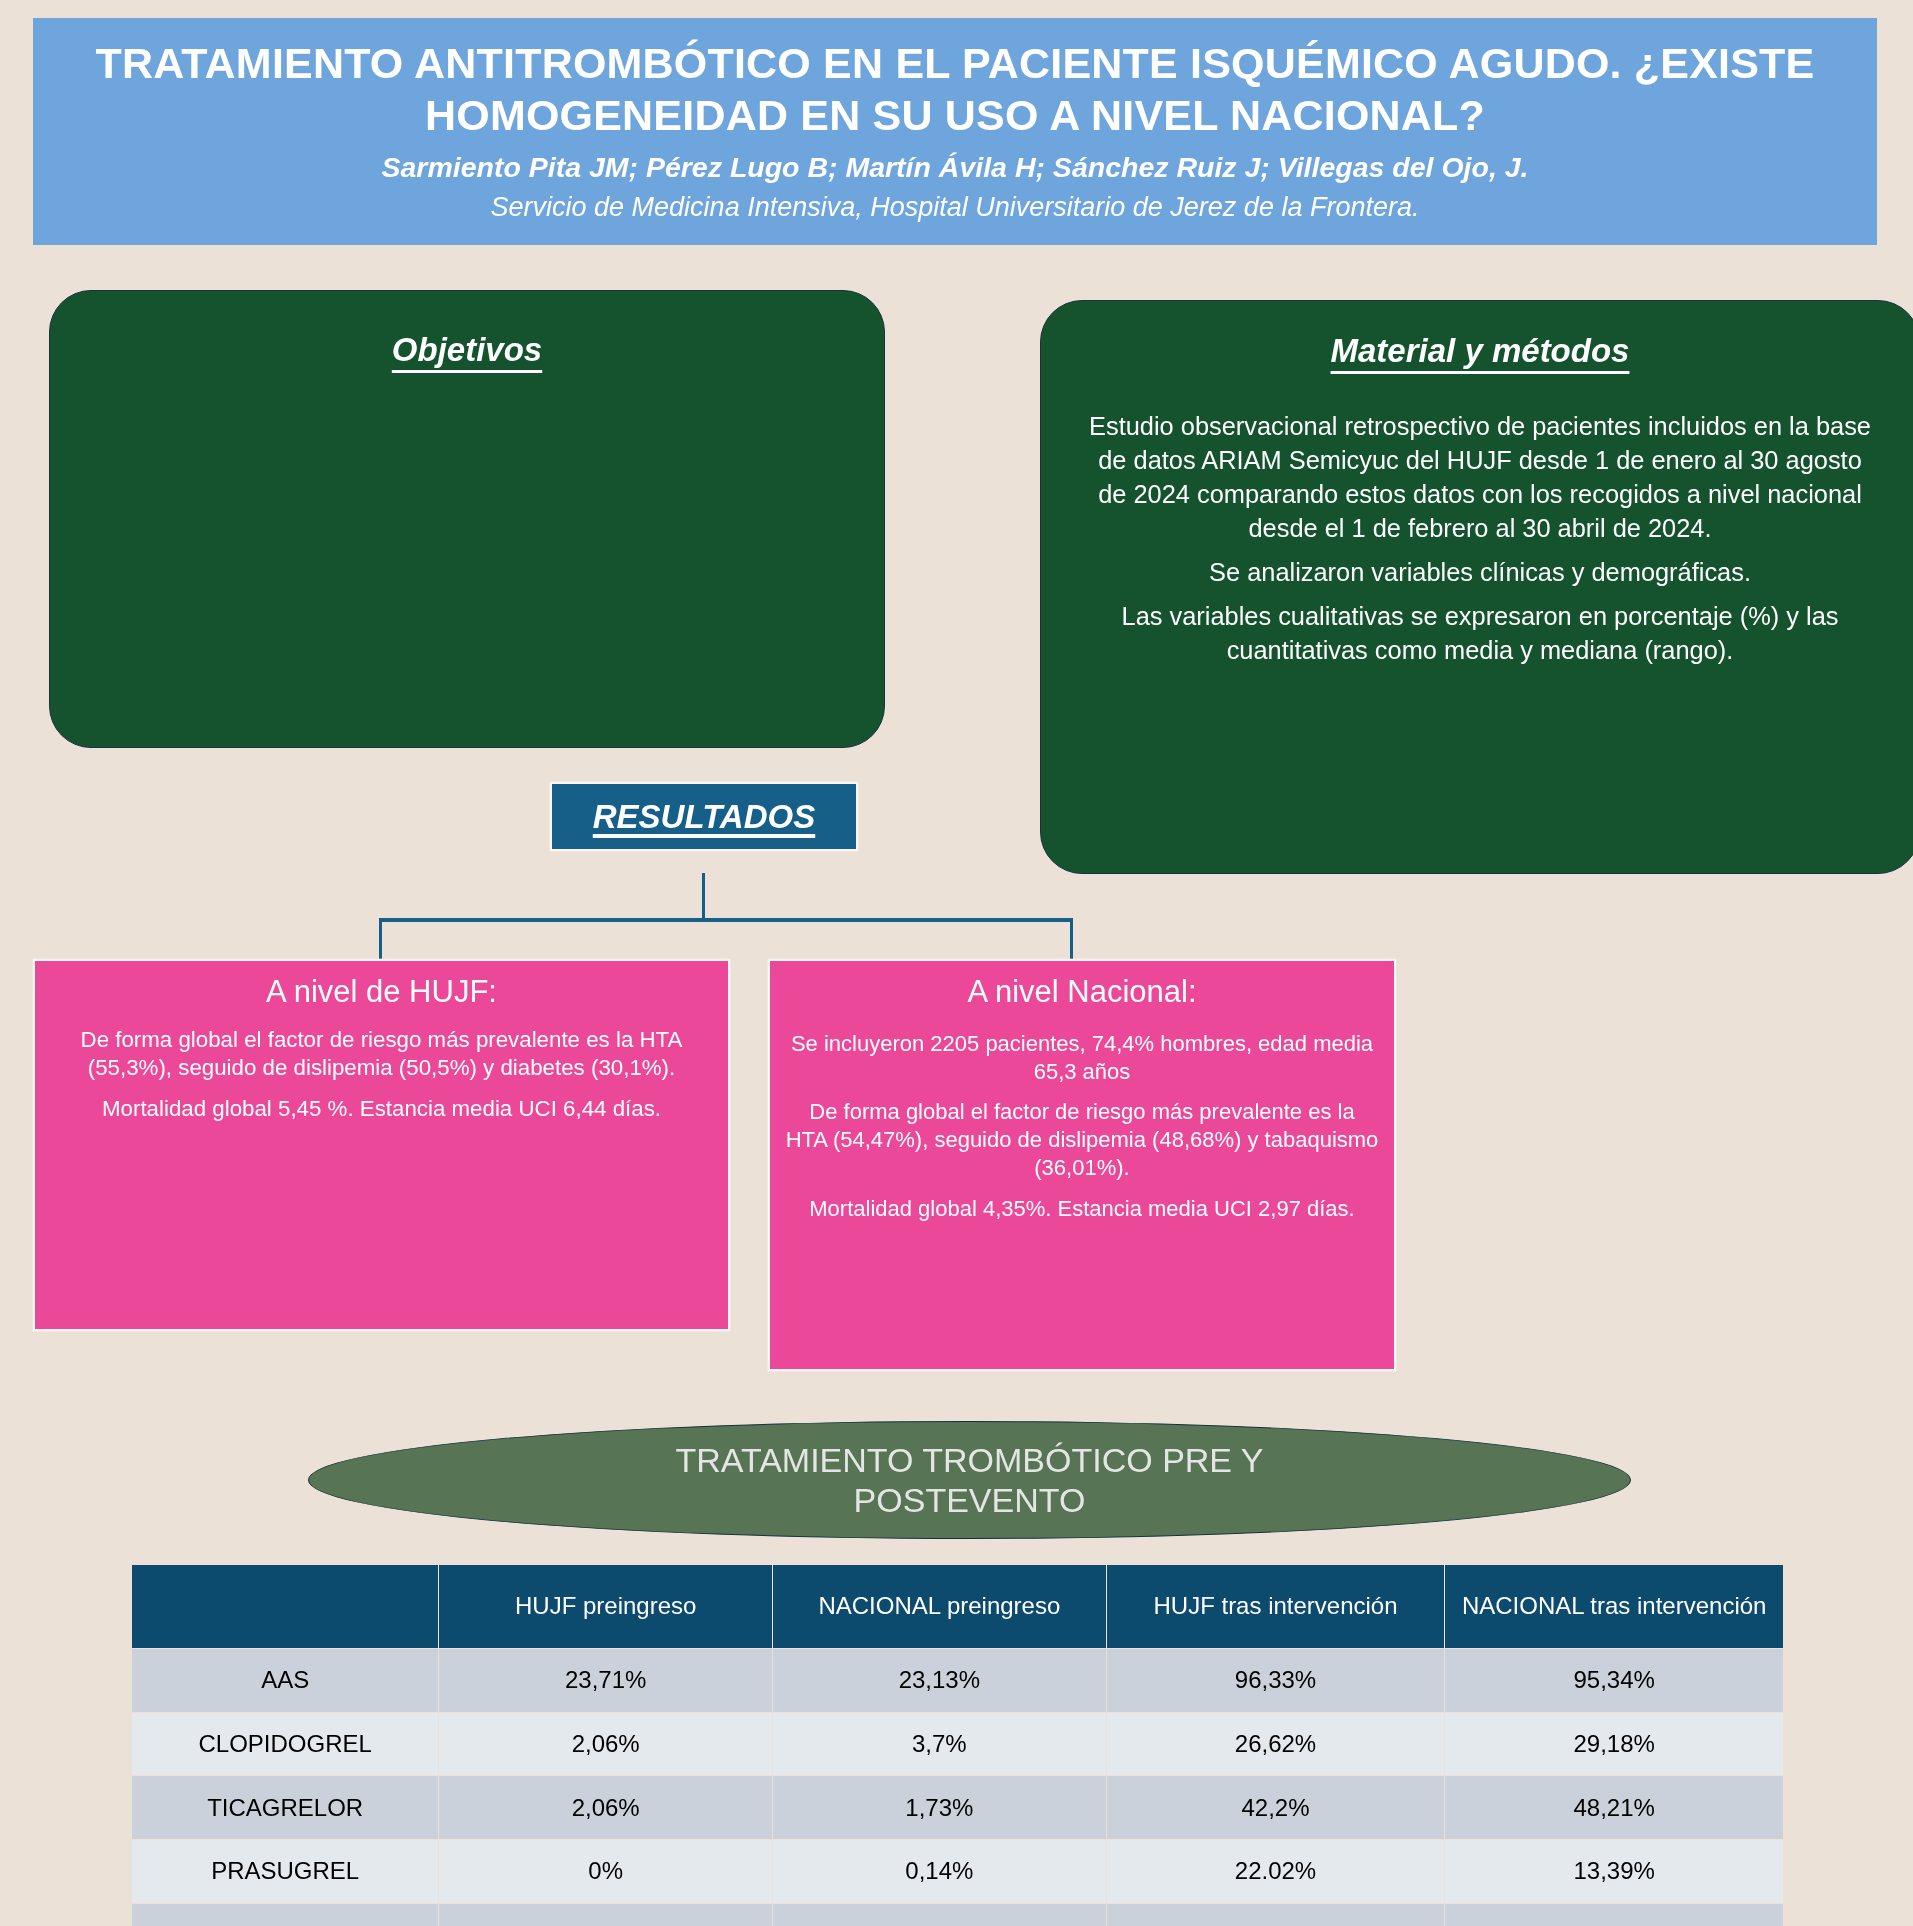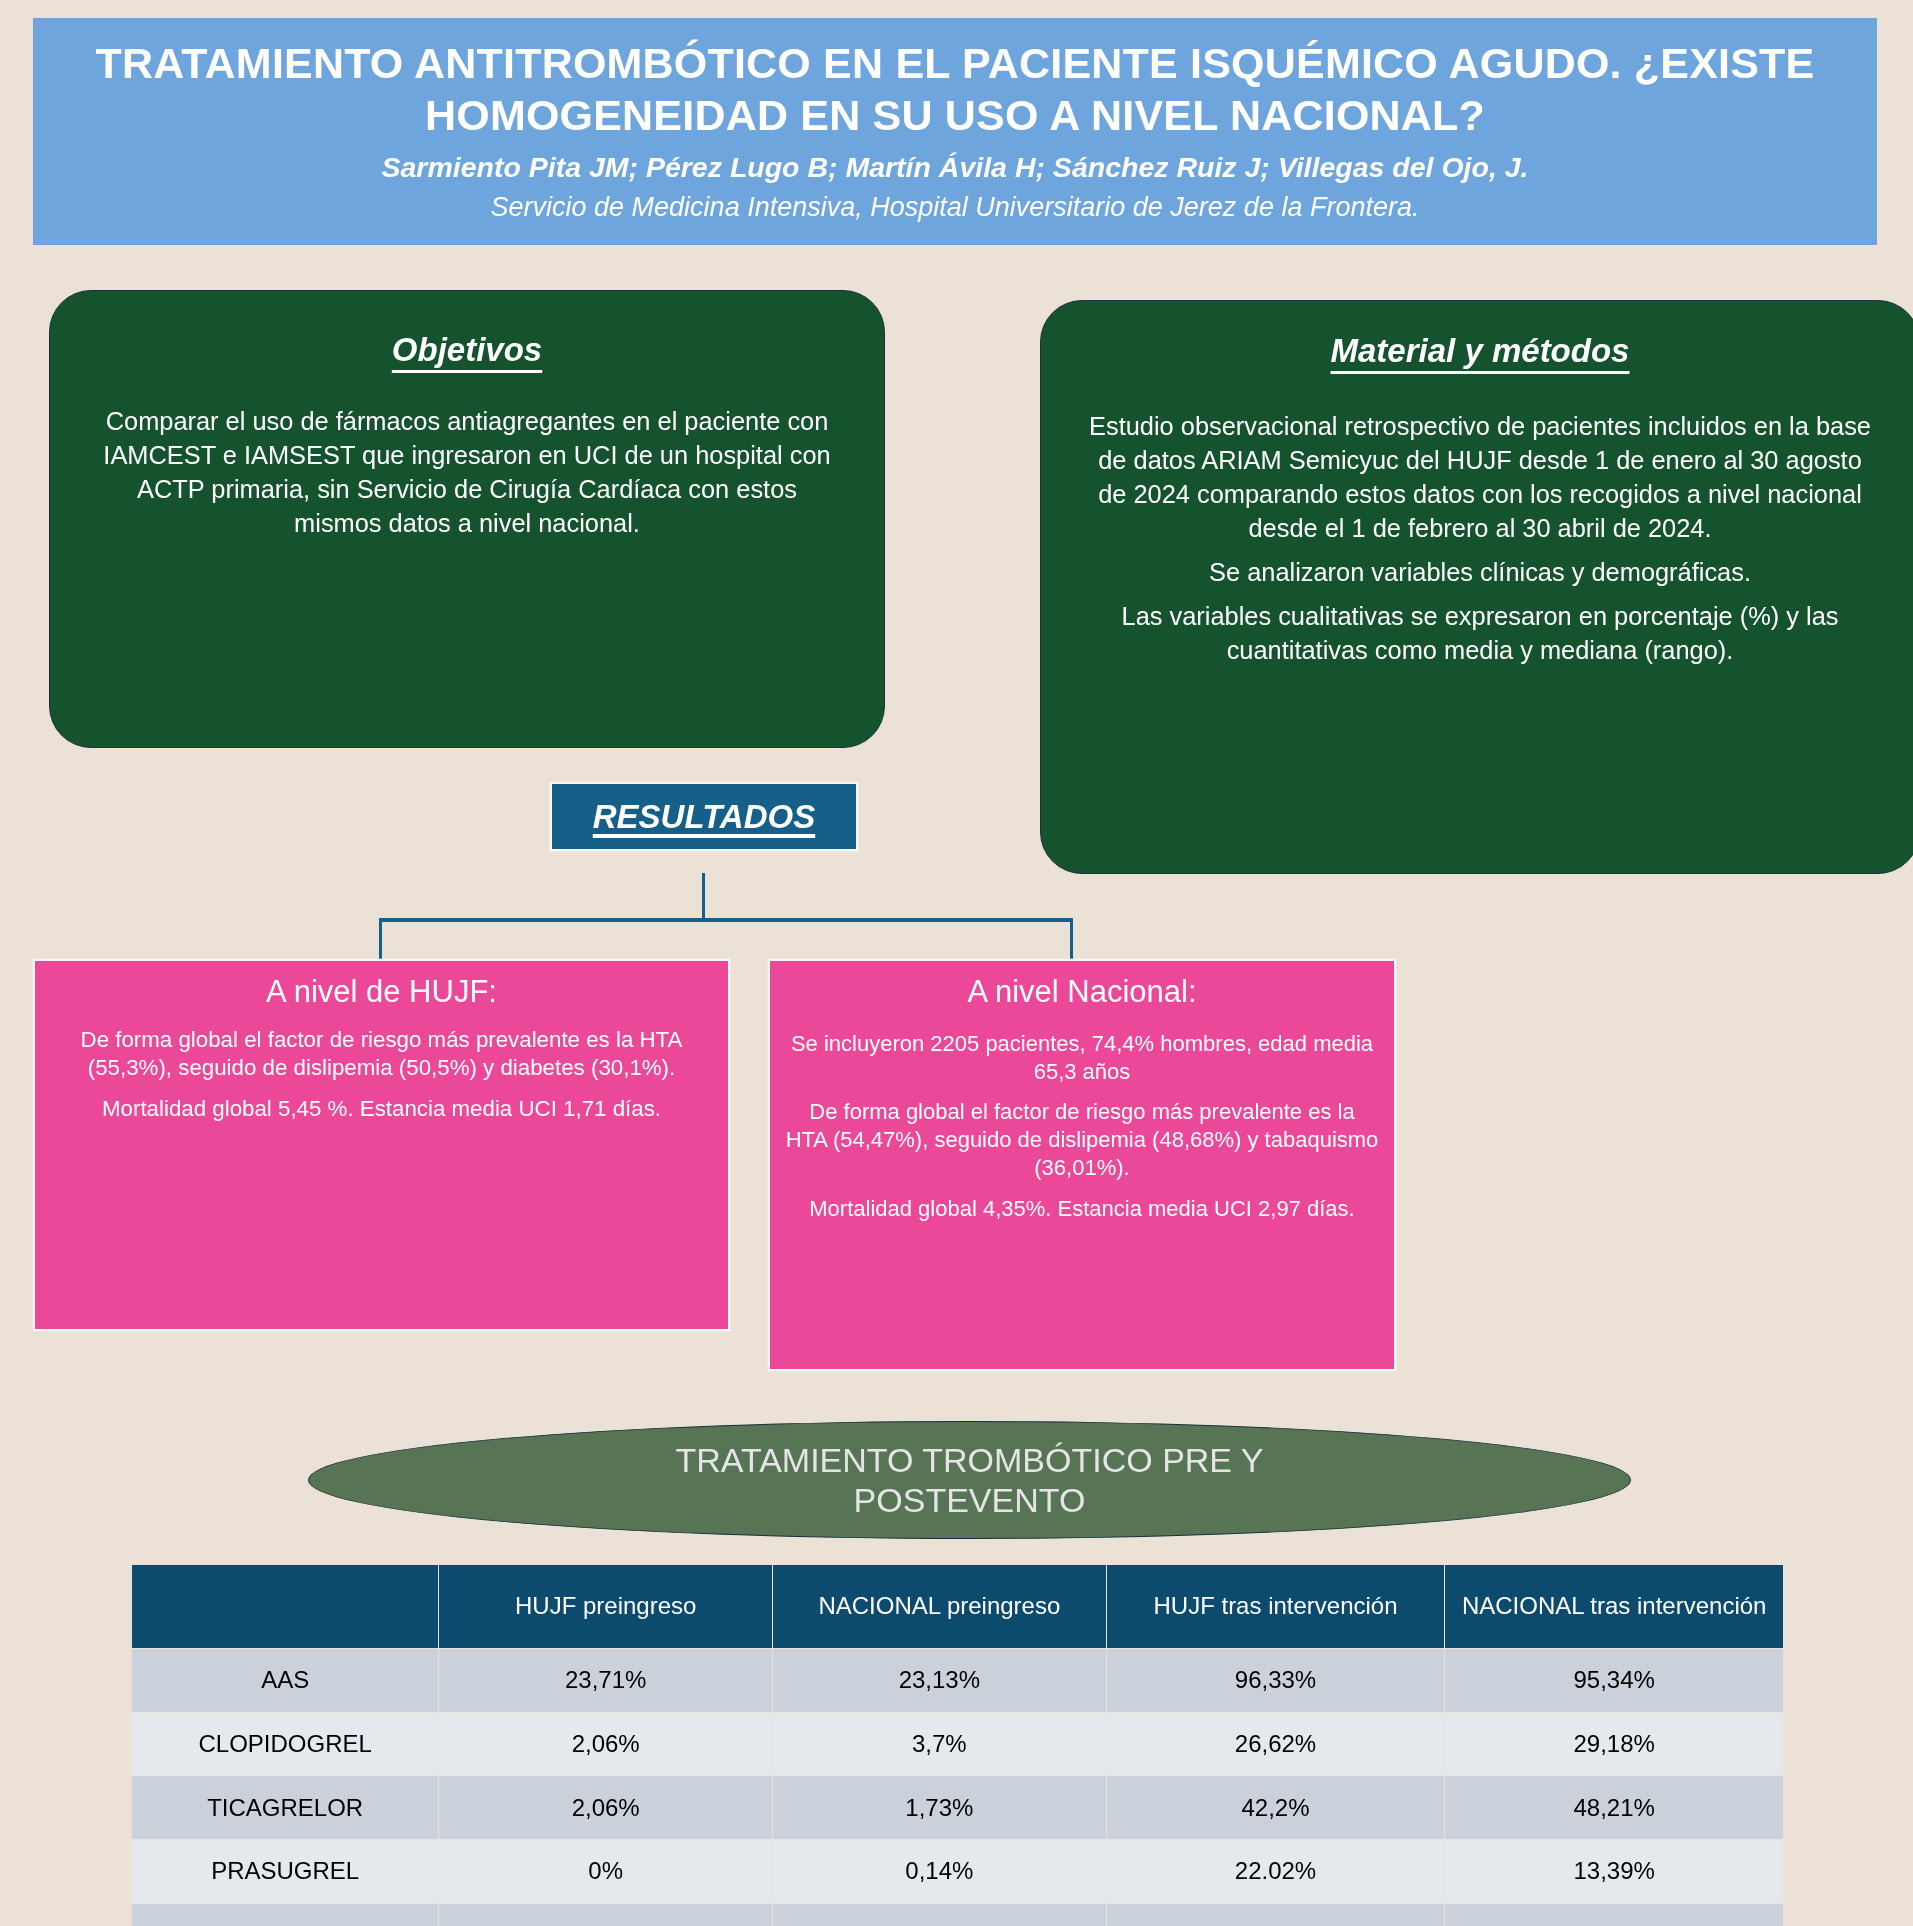--- a/index.html
+++ b/index.html
@@ -119,42 +119,41 @@
 <div class="poster">
 
   <div id="header-banner">
     <h1 id="poster-title">TRATAMIENTO ANTITROMBÓTICO EN EL PACIENTE ISQUÉMICO AGUDO. ¿EXISTE HOMOGENEIDAD EN SU USO A NIVEL NACIONAL?</h1>
     <div id="poster-authors">Sarmiento Pita JM; Pérez Lugo B; Martín Ávila H; Sánchez Ruiz J; Villegas del Ojo, J.</div>
     <div id="poster-affiliation">Servicio de Medicina Intensiva, Hospital Universitario de Jerez de la Frontera.</div>
   </div>
 
   <div id="objetivos-card" class="green-card">
     <div class="card-title">Objetivos</div>
-    <p>Comparar el uso de fármacos antiagregantes en el paciente con IAMCEST e IAMSEST que ingresaron en UCI de un hospital con ACTP primaria, sin Servicio de Cirugía Cardíaca con estos mismos datos a nivel nacional.</p>
   </div>
 
   <div id="metodos-card" class="green-card">
     <div class="card-title">Material y métodos</div>
     <p>Estudio observacional retrospectivo de pacientes incluidos en la base de datos ARIAM Semicyuc del HUJF desde 1 de enero al 30 agosto de 2024 comparando estos datos con los recogidos a nivel nacional desde el 1 de febrero al 30 abril de 2024.</p>
     <p>Se analizaron variables clínicas y demográficas.</p>
     <p>Las variables cualitativas se expresaron en porcentaje (%) y las cuantitativas como media y mediana (rango).</p>
   </div>
 
   <div id="resultados-box">
     <span>RESULTADOS</span>
   </div>
   <div id="conn-stem"></div>
   <div id="conn-bar"></div>
   <div id="conn-left"></div>
   <div id="conn-right"></div>
 
   <div id="hujf-card" class="blue-card">
     <div class="bc-title">A nivel de HUJF:</div>
     <p>De forma global el factor de riesgo más prevalente es la HTA (55,3%), seguido de dislipemia (50,5%) y diabetes (30,1%).</p>
-    <p>Mortalidad global 5,45 %. Estancia media UCI 1,71 días.</p>
+    <p>Mortalidad global 5,45 %. Estancia media UCI 6,44 días.</p>
   </div>
 
   <div id="nacional-card" class="blue-card">
     <div class="bc-title">A nivel Nacional:</div>
     <p>Se incluyeron 2205 pacientes, 74,4% hombres, edad media 65,3 años</p>
     <p>De forma global el factor de riesgo más prevalente es la HTA (54,47%), seguido de dislipemia (48,68%) y tabaquismo (36,01%).</p>
     <p>Mortalidad global 4,35%. Estancia media UCI 2,97 días.</p>
   </div>
 
   <div id="tabla-ellipse">

